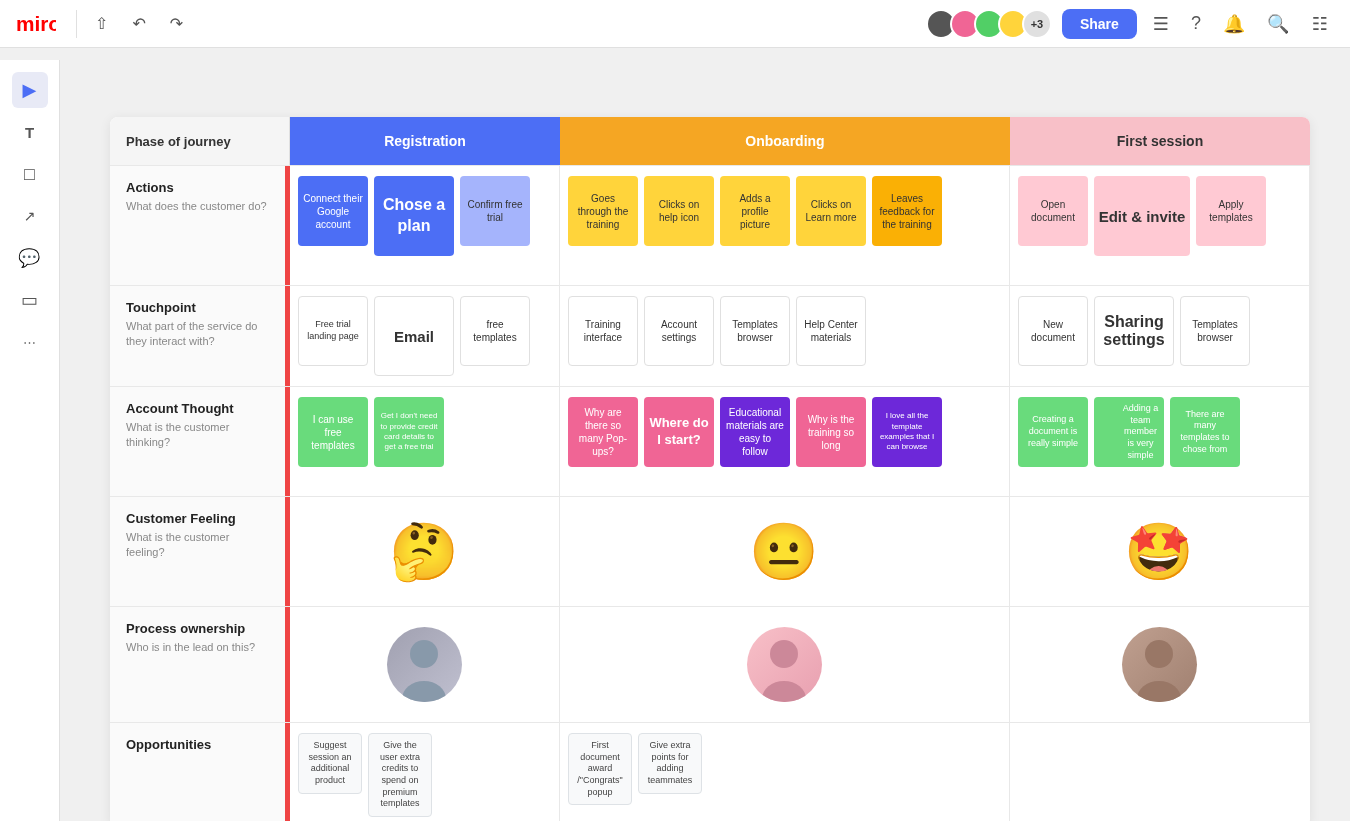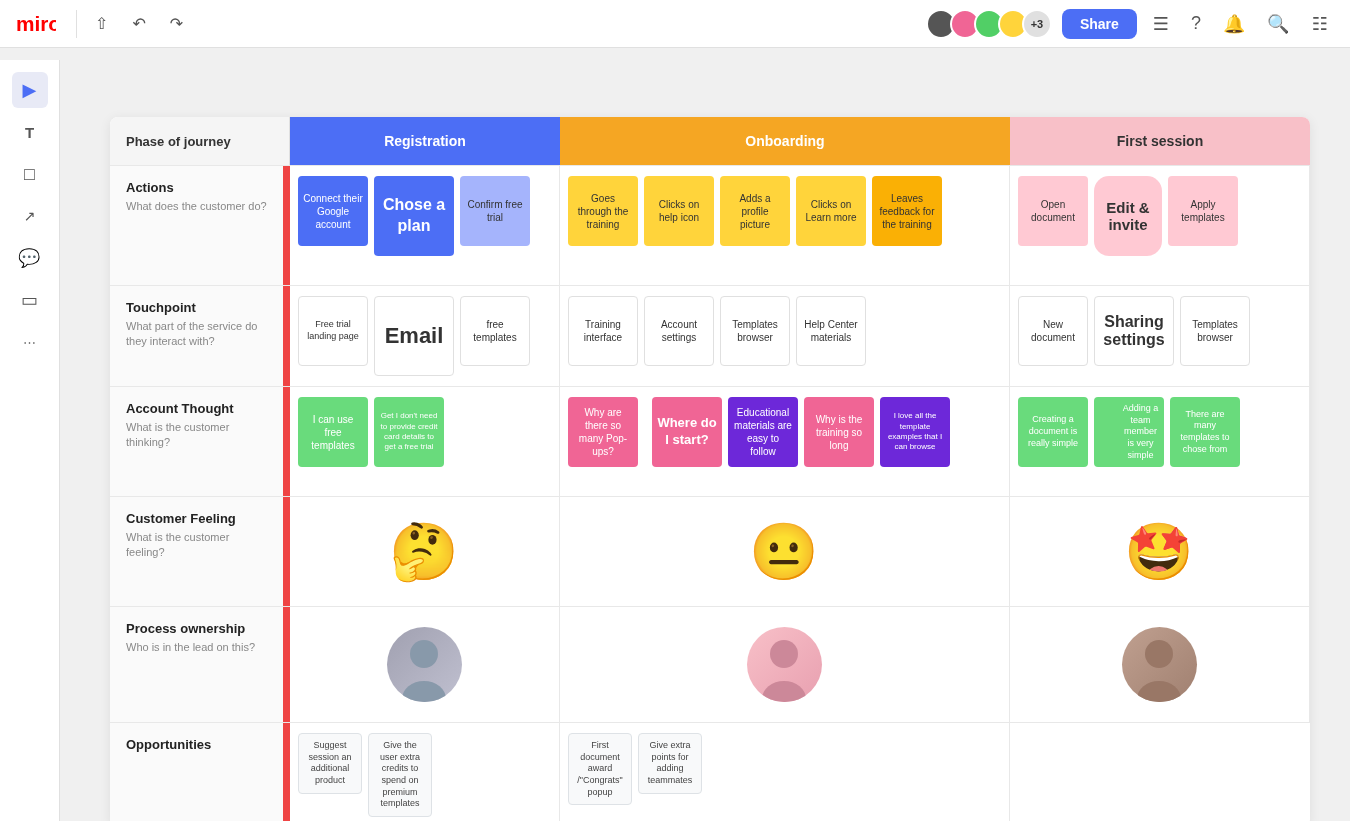--- a/index.html
+++ b/index.html
@@ -55,21 +55,21 @@
     .phase-onboarding { background: #f5a623; color: #fff; display: flex; align-items: center; justify-content: center; font-size: 14px; font-weight: 600; }
     .phase-first { background: #f8c0c8; color: #333; display: flex; align-items: center; justify-content: center; font-size: 14px; font-weight: 600; }
 
     
     .section-row {
       display: grid;
       grid-template-columns: 180px 270px 450px 300px;
       border-top: 1px solid #e8e8e8;
       min-height: 100px;
     }
-    .section-label { padding: 14px 16px; border-right: 7px solid #ef4444; background: #fafafa; }
+    .section-label { padding: 14px 16px; border-right: 5px solid #ef4444; background: #fafafa; }
     .section-label .label-title { font-size: 13px; font-weight: 700; color: #222; margin-bottom: 4px; }
     .section-label .label-sub { font-size: 11px; color: #888; line-height: 1.4; }
     .section-content { padding: 10px 8px; border-right: 1px solid #e8e8e8; display: flex; flex-wrap: wrap; gap: 6px; align-items: flex-start; }
 
     
     .sticky {
       display: flex; align-items: center; justify-content: center;
       text-align: center; border-radius: 4px; font-size: 10px; font-weight: 500;
       padding: 6px 5px; cursor: pointer; line-height: 1.3;
     }
@@ -81,23 +81,23 @@
     .sticky-yellow { background: #ffd43b; color: #333; }
     .sticky-yellow-dark { background: #fab005; color: #333; }
     .sticky-pink-light { background: #ffc9d3; color: #333; }
 
     .sticky-chose { background: #4c6ef5; color: #fff; width: 80px; min-height: 80px; font-size: 16px; font-weight: 700; }
 
     .emoji-cell { display: flex; align-items: center; justify-content: center; font-size: 56px; width: 100%; padding: 10px 0; }
     .avatar-cell { display: flex; align-items: center; justify-content: center; width: 100%; padding: 10px 0; }
     .person-avatar { width: 75px; height: 75px; border-radius: 50%; background: #ddd; overflow: hidden; display: flex; align-items: center; justify-content: center; }
 
-    .big-email { background: none; color: #333; font-size: 22px; font-weight: 700; width: 80px; min-height: 80px; border: 1px solid #e0e0e0; display: flex; align-items: center; justify-content: center; border-radius: 4px; }
+    .big-email { background: none; color: #333; font-size: 15px; font-weight: 700; width: 80px; min-height: 80px; border: 1px solid #e0e0e0; display: flex; align-items: center; justify-content: center; border-radius: 4px; }
     .big-sharing { background: none; color: #333; font-size: 16px; font-weight: 700; width: 80px; min-height: 70px; border: 1px solid #e0e0e0; display: flex; align-items: center; justify-content: center; text-align: center; border-radius: 4px; }
-    .big-edit { color: #333; font-size: 15px; font-weight: 700; width: 68px; min-height: 80px; background: #ffc9d3; display: flex; align-items: center; justify-content: center; text-align: center; border-radius: 15px; }
+    .big-edit { color: #333; font-size: 15px; font-weight: 700; width: 96px; min-height: 80px; background: #ffc9d3; display: flex; align-items: center; justify-content: center; text-align: center; border-radius: 4px; }
 
     
     .opp-card { background: #f8f9fa; border: 1px solid #dee2e6; border-radius: 4px; padding: 6px; font-size: 9px; color: #444; text-align: center; line-height: 1.3; }
     .opp-sm { width: 64px; min-height: 60px; display: flex; align-items: center; justify-content: center; }
 
     .thought-green { background: #69db7c; color: #fff; }
     .thought-pink { background: #f06595; color: #fff; }
     .thought-green2 { background: #6d28d9; color: #fff; }
   </style>
 </head>
@@ -209,21 +209,21 @@
         <div class="label-sub">What is the customer thinking?</div>
       </div>
 
       <div class="section-content">
         <div class="sticky sticky-sm thought-green">I can use free templates</div>
         <div class="sticky sticky-sm thought-green" style="font-size:8px;">Get I don't need to provide credit card details to get a free trial</div>
       </div>
 
       <div class="section-content">
         <div class="sticky sticky-sm thought-pink">Why are there so many Pop-ups?</div>
-        <div class="sticky sticky-sm thought-pink" style="font-size:13px;font-weight:700;margin-left:8px;">Where do I start?</div>
+        <div class="sticky sticky-sm thought-pink" style="font-size:13px;font-weight:700;">Where do I start?</div>
         <div class="sticky sticky-sm thought-green2">Educational materials are easy to follow</div>
         <div class="sticky sticky-sm thought-pink">Why is the training so long</div>
         <div class="sticky sticky-sm thought-green2" style="font-size:8px;">I love all the template examples that I can browse</div>
       </div>
 
       <div class="section-content">
         <div class="sticky sticky-sm thought-green" style="font-size:9px;">Creating a document is really simple</div>
         <div class="sticky sticky-sm thought-green" style="font-size:9px;padding-left:28px;">Adding a team member is very simple</div>
         <div class="sticky sticky-sm thought-green" style="font-size:9px;">There are many templates to chose from</div>
       </div>

